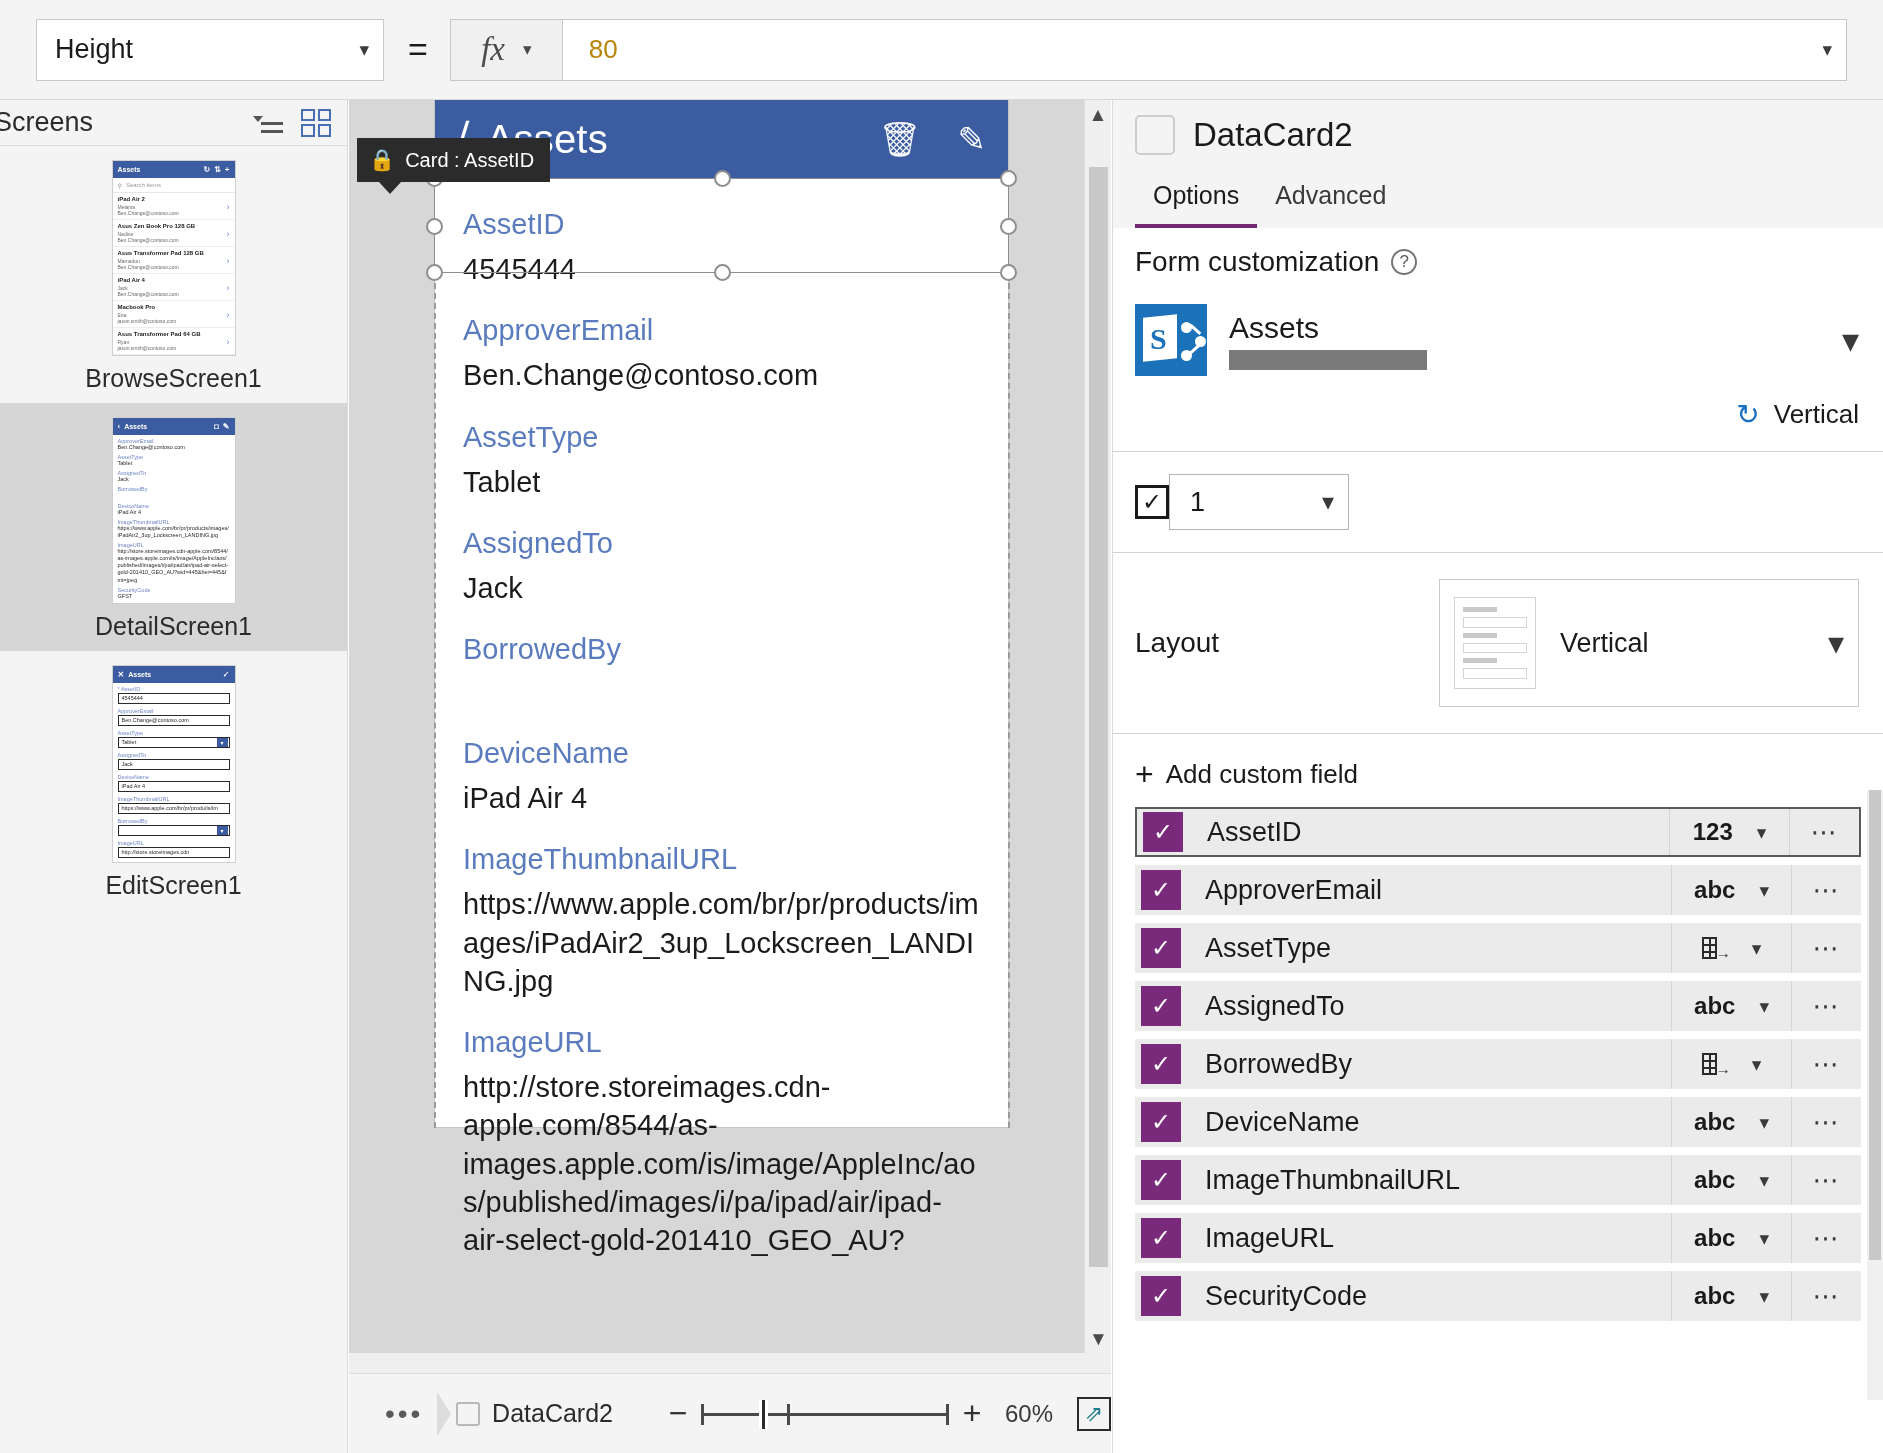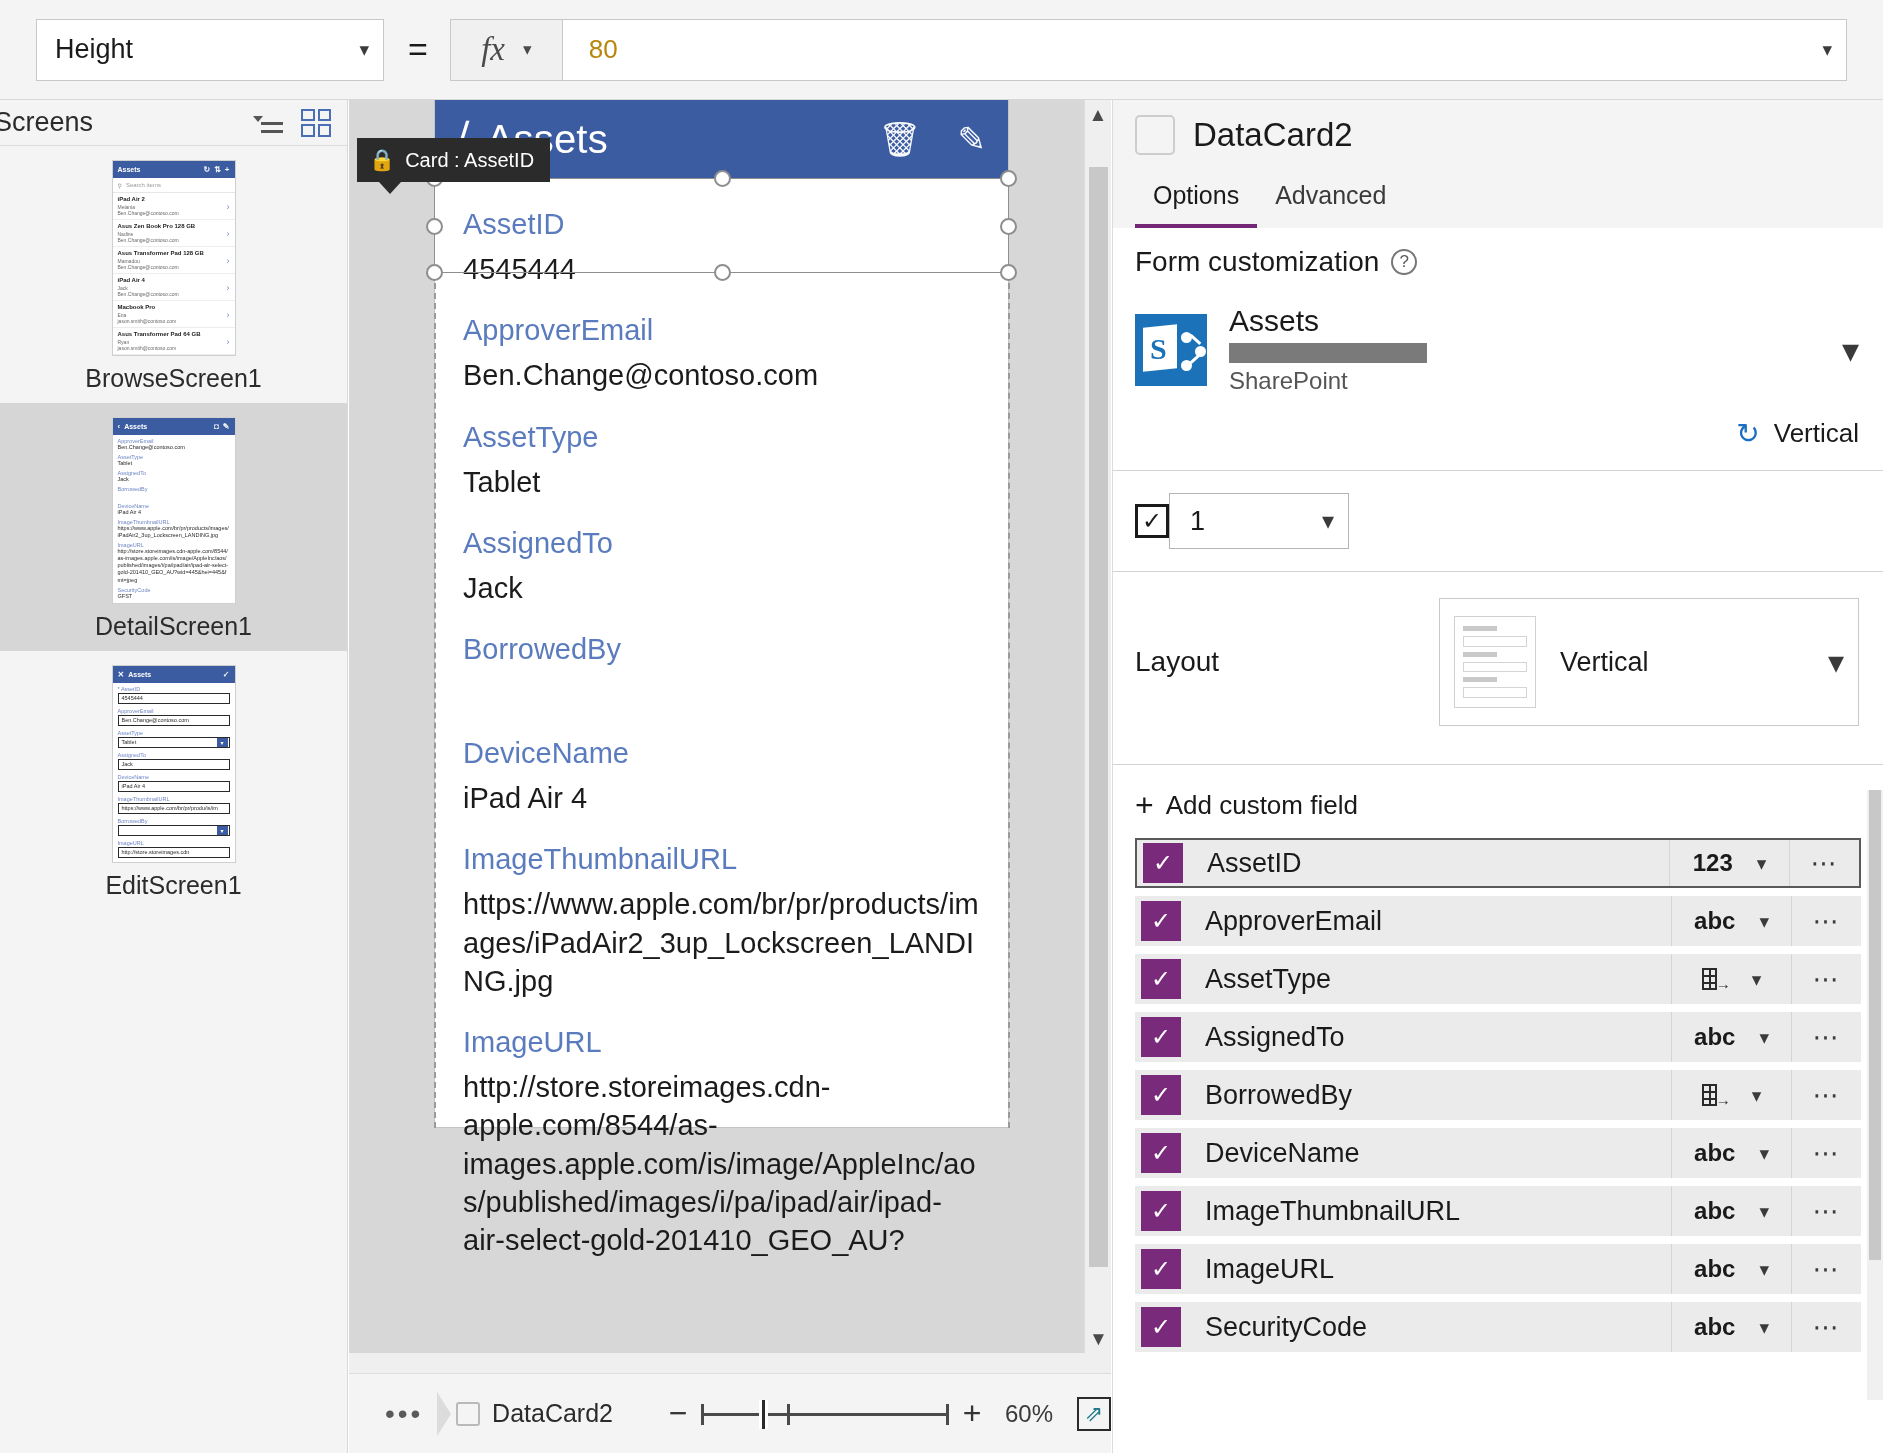--- a/index.html
+++ b/index.html
@@ -275,21 +275,21 @@
   .snap-row { display: flex; align-items: center; padding: 22px 0 22px 22px; border-bottom: 1px solid #d2d2d2; }
   .big-chk { width: 34px; height: 34px; border: 3px solid #1a1a1a; display: flex;
     align-items: center; justify-content: center; font-size: 24px; color: #1a1a1a; cursor: pointer; }
   .snap-label { font-size: 28px; color: #1a1a1a; margin-left: 20px; flex: 1; }
   .num-select {
     width: 180px; height: 56px; border: 1px solid #b5b5b5; display: flex; align-items: center;
     justify-content: space-between; padding: 0 14px 0 20px; font-size: 27px; color: #1a1a1a;
     margin-right: 24px; cursor: pointer;
   }
 
-  .layout-row { display: flex; align-items: center; padding: 26px 0 38px 22px; border-bottom: 1px solid #d2d2d2; }
+  .layout-row { display: flex; align-items: center; padding: 26px 0 26px 22px; border-bottom: 1px solid #d2d2d2; }
   .layout-label { font-size: 28px; color: #1a1a1a; flex: 1; }
   .layout-ctl {
     width: 420px; height: 128px; border: 1px solid #c9c9c9; display: flex; align-items: center;
     padding: 0 14px 0 14px; margin-right: 24px; cursor: pointer;
   }
   .layout-prev {
     width: 82px; height: 92px; border: 1px solid #d0d0d0; background: #fff;
     padding: 9px 8px; display: flex; flex-direction: column; gap: 5px; flex: none;
   }
   .layout-prev .lp-lab { height: 5px; width: 34px; background: #c9c9c9; }
@@ -625,21 +625,20 @@
           <span class="sletter">S</span>
         <span class="ln1"></span>
           <span class="ln2"></span>
         <span class="d1"></span>
           <span class="d2"></span>
           <span class="d3"></span>
       </span>
       <span class="ds-text">
         <span class="ds-title" style="display:block">Assets</span>
         <span class="ds-redact" style="display:block"></span>
-        <span class="ds-sub" style="display:block">SharePoint</span>
       </span>
       <span class="ds-chev">▾</span>
     </div>
 
     <div class="refresh-row">
       <span class="refresh-glyph">↻</span>
       <span>Vertical</span>
     </div>
   </div>
 

